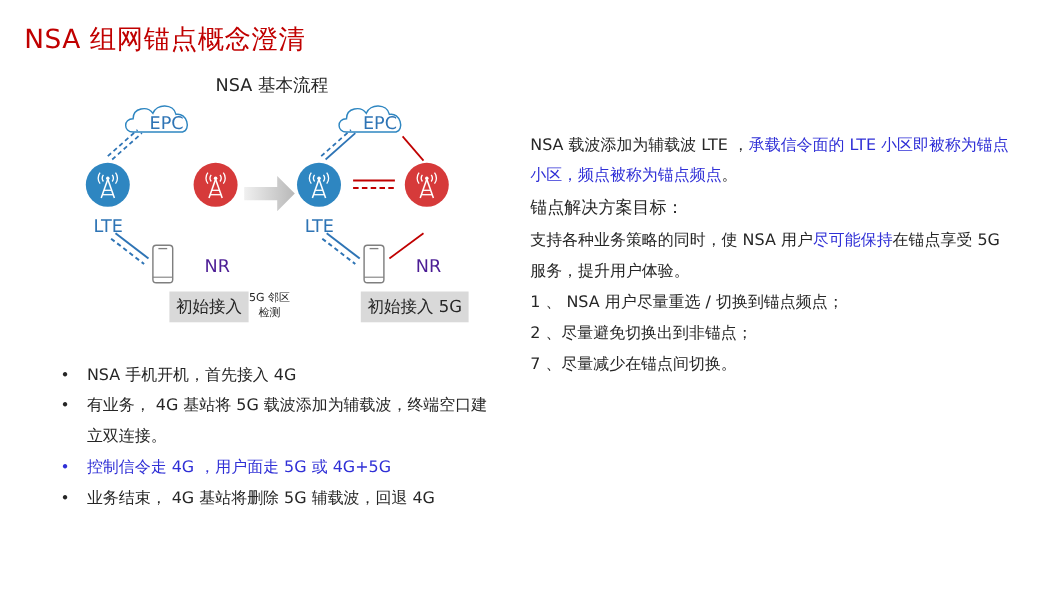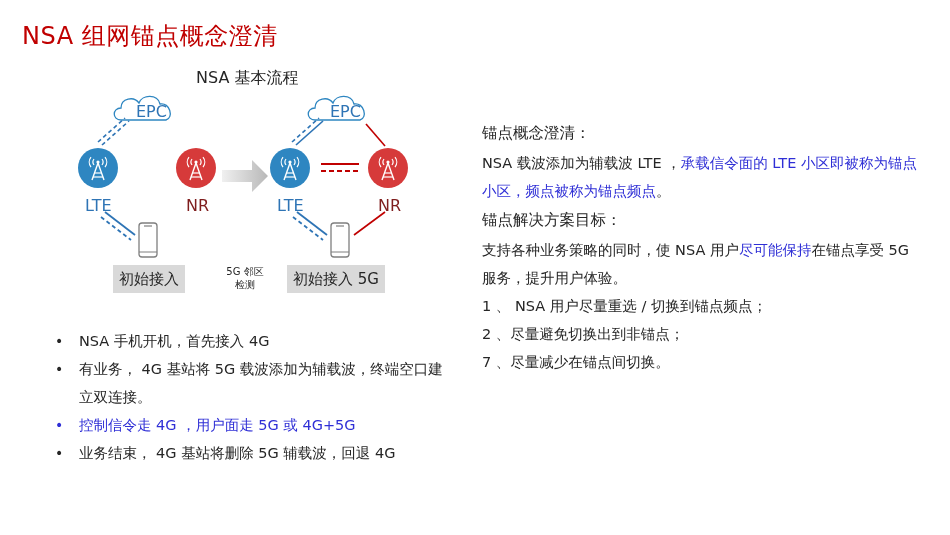--- a/index.html
+++ b/index.html
@@ -12,24 +12,24 @@
     letter-spacing: 0.5px;
   }
   .diagram-title {
     position: absolute; left: 196px; top: 68px; font-size: 16px; color: #262626;
   }
   .diagram { position: absolute; left: 0; top: 0; width: 460px; height: 310px; }
   .node-label {
     position: absolute; font-size: 16px;
   }
   .lte-label { color: #2e74b5; }
-  .nr-label { color: #7f1d1d; }
+  .nr-label { color: #4c1d95; margin-top: 36px; }
   .caption-box {
     position: absolute; background: #d9d9d9; font-size: 15px; color: #262626;
-    padding: 2px 6px; height: 24px; line-height: 24px; white-space: nowrap;
+    padding: 2px 6px; height: 24px; line-height: 24px; white-space: nowrap; margin-left: 41px;
   }
   .small-caption {
     position: absolute; font-size: 10px; text-align: center; line-height: 13px; color: #262626;
   }
   .bullets { position: absolute; left: 55px; top: 327px; width: 400px; font-size: 14.5px; }
   .bullet { display: flex; line-height: 28px; }
   .bullet .dot { width: 24px; flex: 0 0 24px; text-align: left; font-size: 14px; }
   .bullet.blue { color: #2f2fd6; }
   .right { position: absolute; left: 482px; top: 118px; width: 440px; font-size: 14.5px; line-height: 28px; }
   .right .head { font-size: 15.5px; line-height: 31px; }
@@ -143,21 +143,20 @@
     <span class="dot">•</span>
     <span>控制信令走 4G ，用户面走 5G 或 4G+5G</span>
   </div>
   <div class="bullet">
     <span class="dot">•</span>
     <span>业务结束， 4G 基站将删除 5G 辅载波，回退 4G</span>
   </div>
 </div>
 
 <div class="right">
-  <div class="head">锚点概念澄清：</div>
   <div>
     <span>NSA 载波添加为辅载波 LTE ，</span><span class="hl">承载信令面的 LTE 小区即被称为锚点小区，频点被称为锚点频点</span><span>。</span>
   </div>
   <div class="head">锚点解决方案目标：</div>
   <div>
     <span>支持各种业务策略的同时，使 NSA 用户</span><span class="hl">尽可能保持</span><span>在锚点享受 5G 服务，提升用户体验。</span>
   </div>
   <div>1 、 NSA 用户尽量重选 / 切换到锚点频点；</div>
   <div>2 、尽量避免切换出到非锚点；</div>
   <div>7 、尽量减少在锚点间切换。</div>

